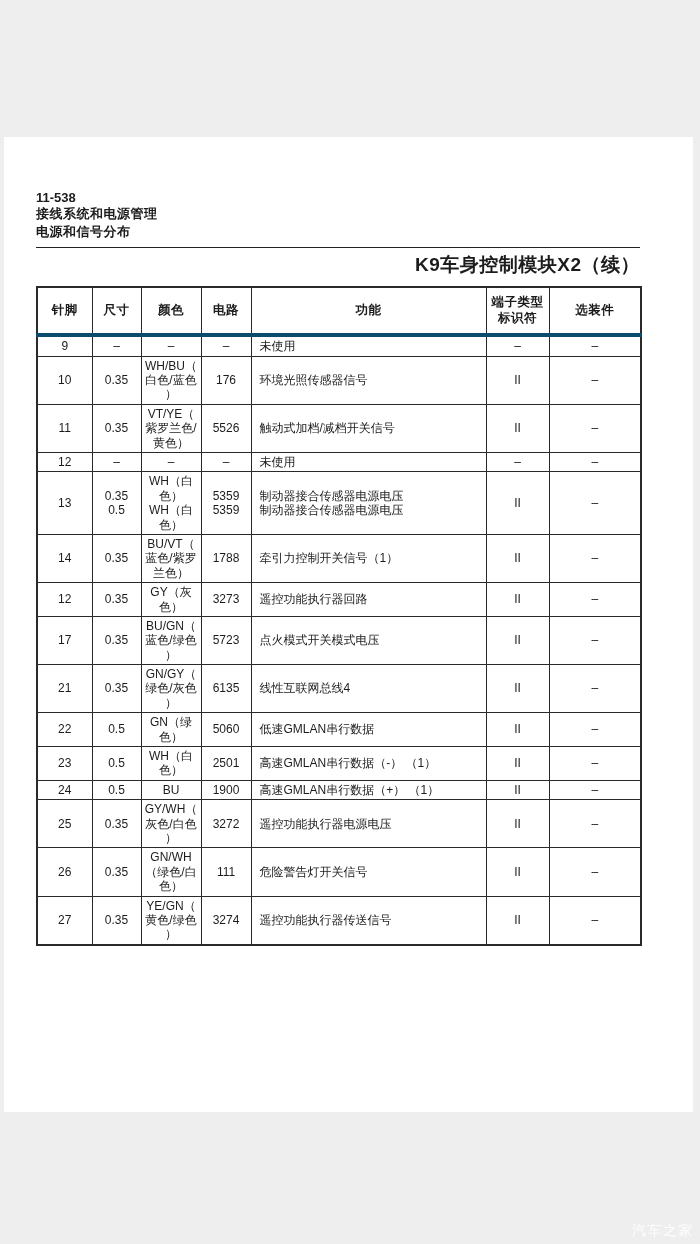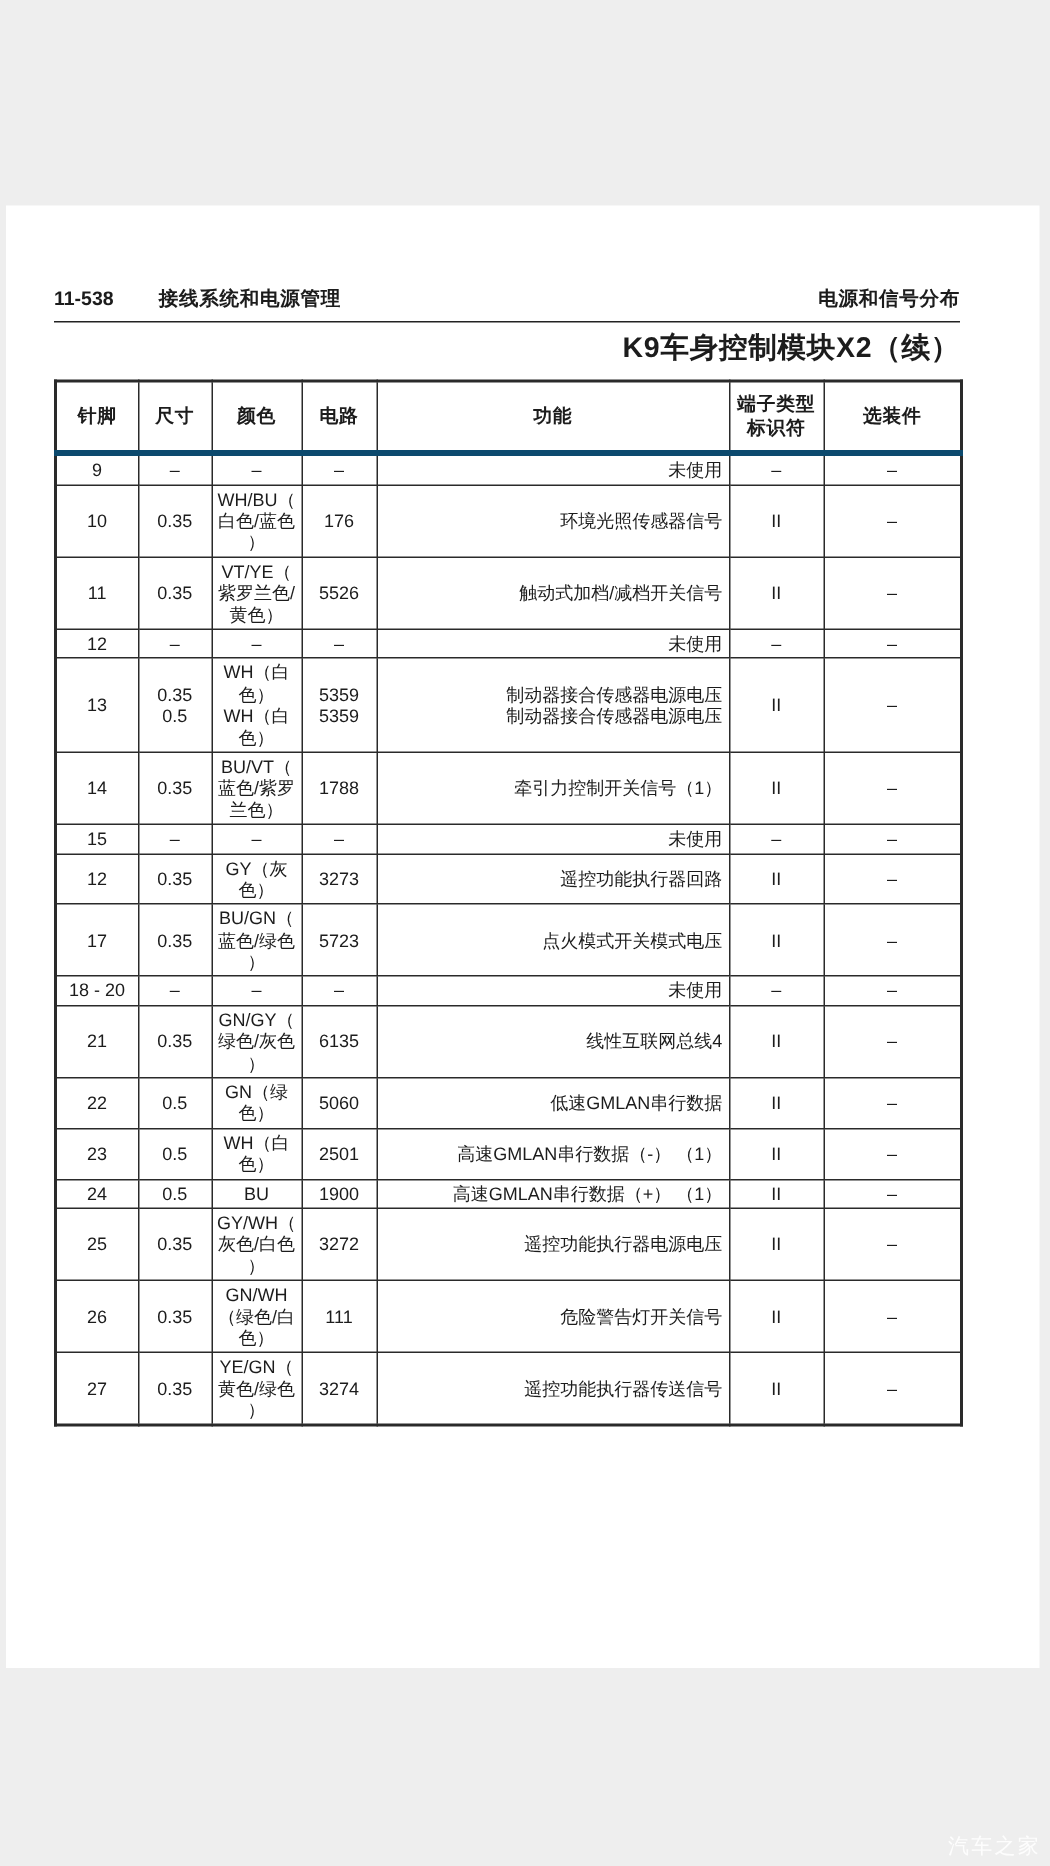--- a/index.html
+++ b/index.html
@@ -23,20 +23,21 @@
     width: 636px;
   }
 
   .page-header {
     display: flex;
     align-items: baseline;
     width: 604px;
     font-size: 13px;
     font-weight: bold;
     letter-spacing: 0.5px;
+    flex-direction: column;
   }
   .page-header .page-num { margin-right: 30px; letter-spacing: 0; }
   .page-header .spacer { flex: 1; }
   .header-rule {
     width: 604px;
     border-bottom: 1.5px solid #222222;
     margin-top: 6px;
   }
 
   .doc-title {
@@ -70,21 +71,21 @@
   table.pin-table td {
     border: 1px solid #2a2a2a;
     font-size: 12px;
     text-align: center;
     vertical-align: middle;
     padding: 2px 2px;
     line-height: 1.2;
     white-space: pre-line;
   }
   table.pin-table td.func-cell {
-    text-align: right;
+    text-align: left;
     padding-left: 8px;
     padding-right: 4px;
   }
   table.pin-table td.color-cell {
     word-break: break-all;
     line-break: anywhere;
     padding-left: 3px;
     padding-right: 3px;
   }
 
@@ -189,53 +190,35 @@
             <tr>
               <td>14</td>
               <td>0.35</td>
               <td class="color-cell">BU/VT（蓝色/紫罗兰色）</td>
               <td>1788</td>
               <td class="func-cell">牵引力控制开关信号（1）</td>
               <td>II</td>
               <td>–</td>
             </tr>
             <tr>
-              <td>15</td>
-              <td>–</td>
-              <td class="color-cell">–</td>
-              <td>–</td>
-              <td class="func-cell">未使用</td>
-              <td>–</td>
-              <td>–</td>
-            </tr>
-            <tr>
               <td>12</td>
               <td>0.35</td>
               <td class="color-cell">GY（灰色）</td>
               <td>3273</td>
               <td class="func-cell">遥控功能执行器回路</td>
               <td>II</td>
               <td>–</td>
             </tr>
             <tr>
               <td>17</td>
               <td>0.35</td>
               <td class="color-cell">BU/GN（蓝色/绿色）</td>
               <td>5723</td>
               <td class="func-cell">点火模式开关模式电压</td>
               <td>II</td>
-              <td>–</td>
-            </tr>
-            <tr>
-              <td>18 - 20</td>
-              <td>–</td>
-              <td class="color-cell">–</td>
-              <td>–</td>
-              <td class="func-cell">未使用</td>
-              <td>–</td>
               <td>–</td>
             </tr>
             <tr>
               <td>21</td>
               <td>0.35</td>
               <td class="color-cell">GN/GY（绿色/灰色）</td>
               <td>6135</td>
               <td class="func-cell">线性互联网总线4</td>
               <td>II</td>
               <td>–</td>

